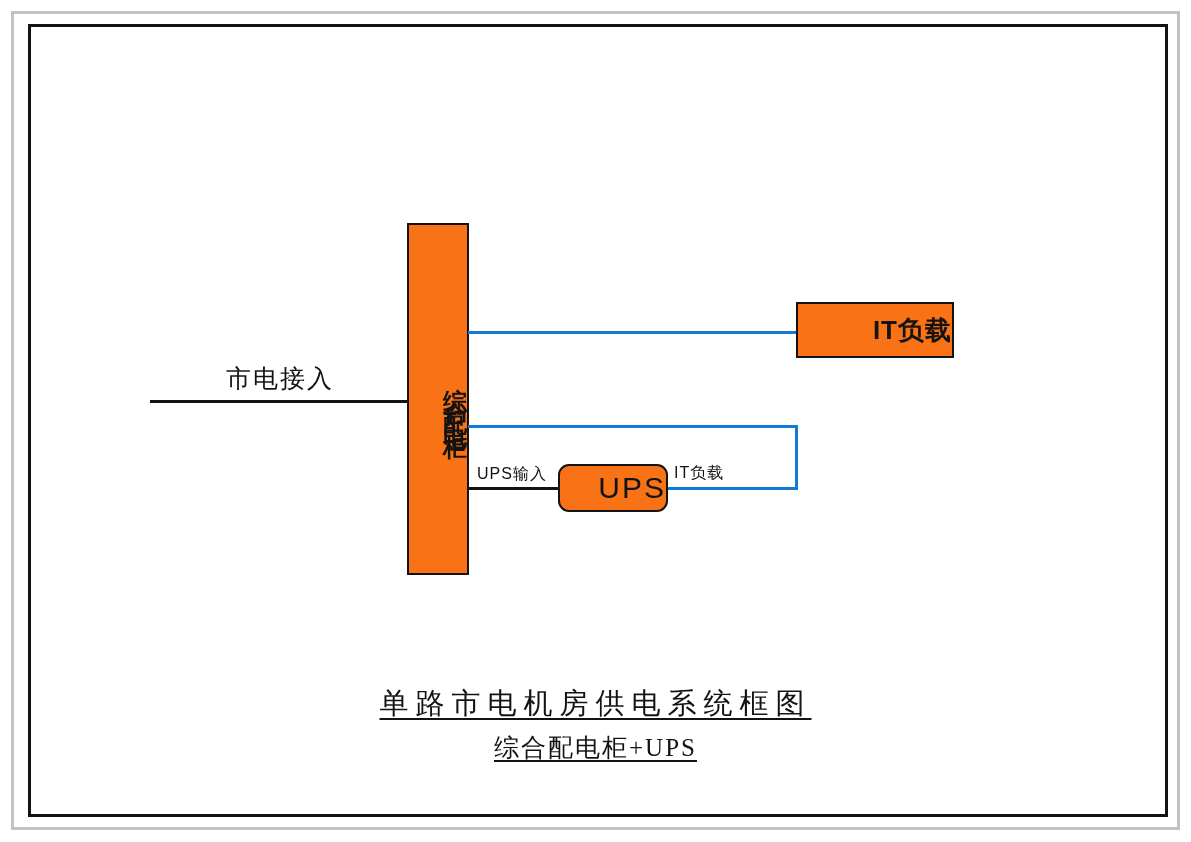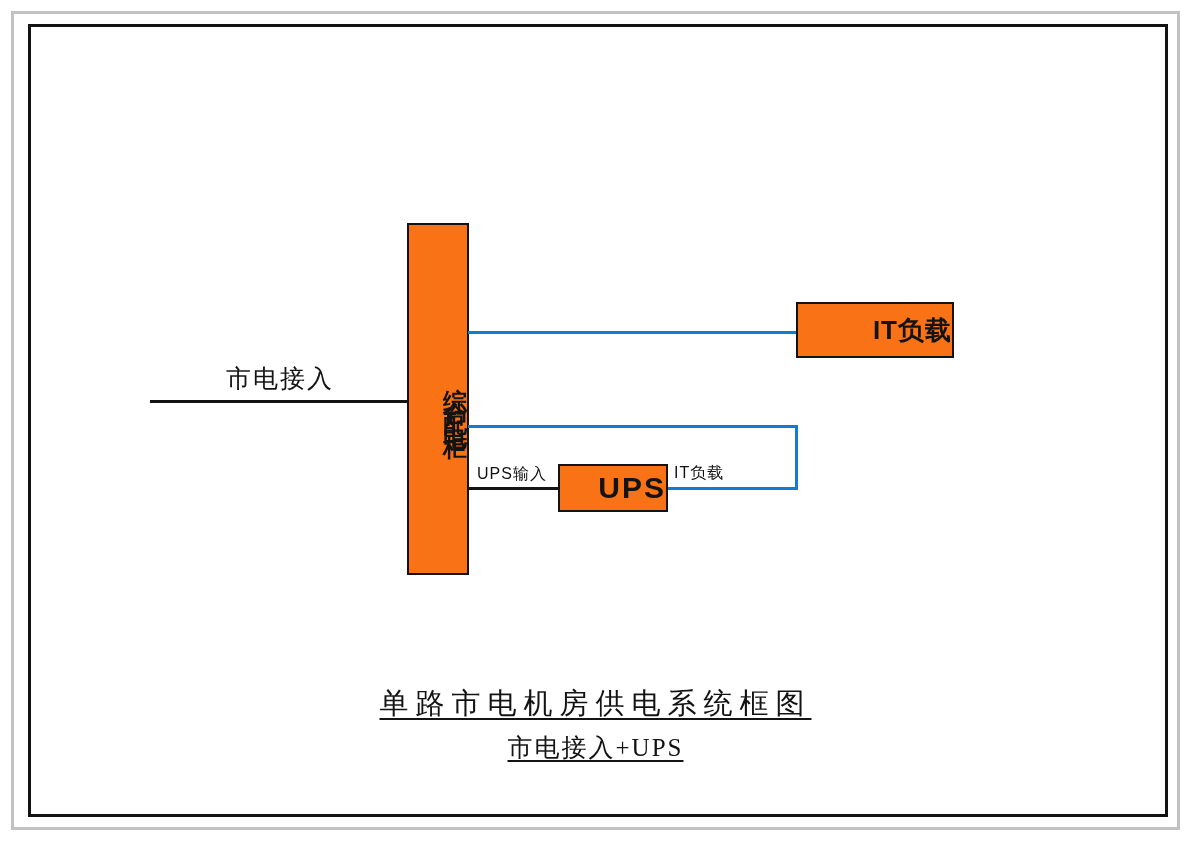--- a/index.html
+++ b/index.html
@@ -34,21 +34,21 @@
   .lbl{white-space:nowrap;font-weight:400;}
   .mains-label{left:170px;top:362px;width:220px;text-align:center;font-size:25px;letter-spacing:2px;}
   .upsin-label{left:477px;top:464px;font-size:16px;font-weight:500;letter-spacing:1px;}
   .upsout-label{left:674px;top:463px;font-size:16px;font-weight:500;letter-spacing:1px;}
 
   
   .node{background:#f97316;border:2.5px solid var(--black);display:flex;align-items:center;justify-content:flex-end;}
   .cabinet-box{left:407px;top:223px;width:62px;height:352px;}
   .cabinet-text{writing-mode:vertical-rl;text-orientation:upright;font-size:24px;font-weight:600;letter-spacing:12px;line-height:1;}
   .itload-box{left:796px;top:302px;width:158px;height:56px;font-size:26px;font-weight:600;letter-spacing:1px;}
-  .ups-box{left:558px;top:464px;width:110px;height:48px;border-width:2px;font-size:30px;font-weight:700;letter-spacing:2px;}
+  .ups-box{left:558px;top:464px;width:110px;height:48px;border-width:2px;font-size:30px;font-weight:400;letter-spacing:2px;border-radius:11px;}
 
   
   .caption{left:0;top:684px;width:1191px;text-align:center;font-family:"Liberation Serif","DejaVu Serif",serif;}
   .caption-title{font-size:29px;letter-spacing:7px;text-decoration:underline;text-underline-offset:5px;display:inline-block;}
   .caption-sub{margin-top:7px;font-size:25px;letter-spacing:2px;text-decoration:underline;text-underline-offset:4px;display:inline-block;}
 </style>
 </head>
 <body>
 
 <div class="abs frame-outer"></div>
@@ -74,14 +74,14 @@
 <div class="abs hline line-upsin"></div>
 <div class="abs lbl upsin-label">UPS输入</div>
 <div class="abs lbl upsout-label">IT负载</div>
 
 <div class="abs node ups-box">
   <span>UPS</span>
 </div>
 
 <div class="abs caption">
   <div><span class="caption-title">单路市电机房供电系统框图</span></div>
-  <div><span class="caption-sub">市电接入+UPS</span></div>
+  <div><span class="caption-sub">综合配电柜+UPS</span></div>
 </div>
 
 </body></html>

